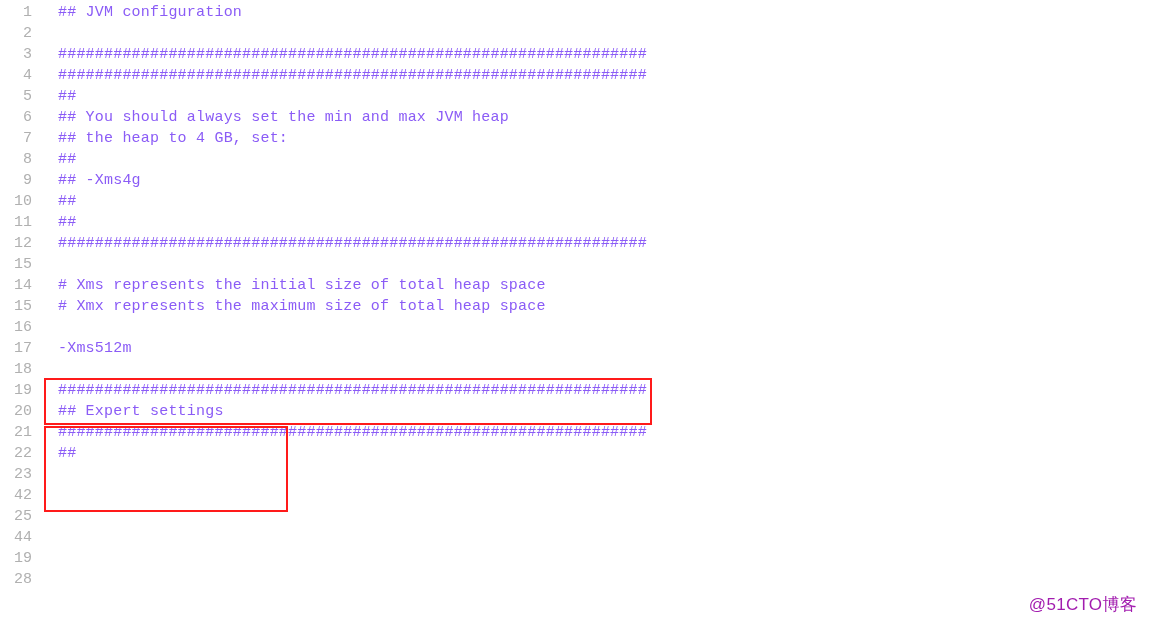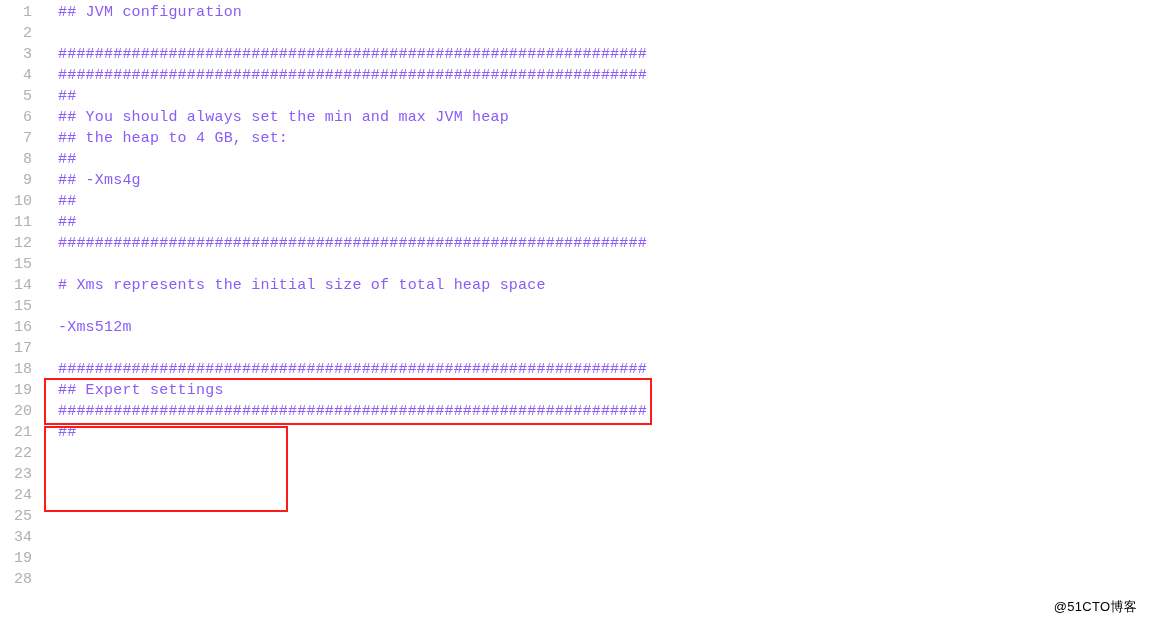--- a/index.html
+++ b/index.html
@@ -44,23 +44,23 @@
   .highlight-box {
     position: absolute;
     border: 2px solid #ff1a1a;
     pointer-events: none;
     background: transparent;
   }
   .watermark {
     position: absolute;
     right: 18px;
     bottom: 14px;
-    color: #000000;
+    color: #a21caf;
     font-family: Arial, sans-serif;
-    font-size: 13px;
+    font-size: 17px;
     letter-spacing: 0.3px;
   }
 </style>
 </head>
 <body>
 
 <div class="editor">
   <div class="gutter" id="gutter">
       <div class="line">1</div>
       <div class="line">2</div>
@@ -78,41 +78,42 @@
       <div class="line">14</div>
       <div class="line">15</div>
       <div class="line">16</div>
       <div class="line">17</div>
       <div class="line">18</div>
       <div class="line">19</div>
       <div class="line">20</div>
       <div class="line">21</div>
       <div class="line">22</div>
       <div class="line">23</div>
-      <div class="line">24</div>
+      <div class="line">42</div>
       <div class="line">25</div>
-      <div class="line">34</div>
+      <div class="line">44</div>
       <div class="line">19</div>
       <div class="line">28</div>
     </div>
   <div class="code" id="code">
       <div class="line">## JVM configuration</div>
       <div class="line"></div>
       <div class="line">################################################################</div>
       <div class="line">################################################################</div>
       <div class="line">##</div>
       <div class="line">## You should always set the min and max JVM heap</div>
       <div class="line">## the heap to 4 GB, set:</div>
       <div class="line">##</div>
       <div class="line">## -Xms4g</div>
       <div class="line">##</div>
       <div class="line">##</div>
       <div class="line">################################################################</div>
       <div class="line"></div>
       <div class="line"># Xms represents the initial size of total heap space</div>
+      <div class="line"># Xmx represents the maximum size of total heap space</div>
       <div class="line"></div>
       <div class="line">-Xms512m</div>
       <div class="line"></div>
       <div class="line">################################################################</div>
       <div class="line">## Expert settings</div>
       <div class="line">################################################################</div>
       <div class="line">##</div>
     </div>
 </div>
 

